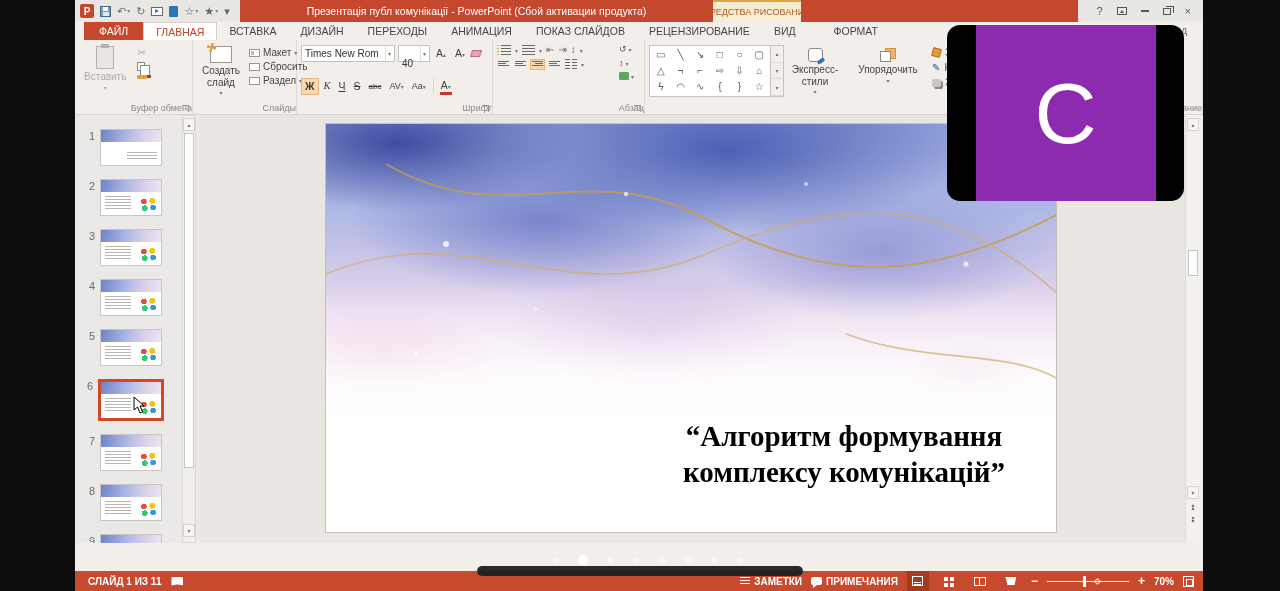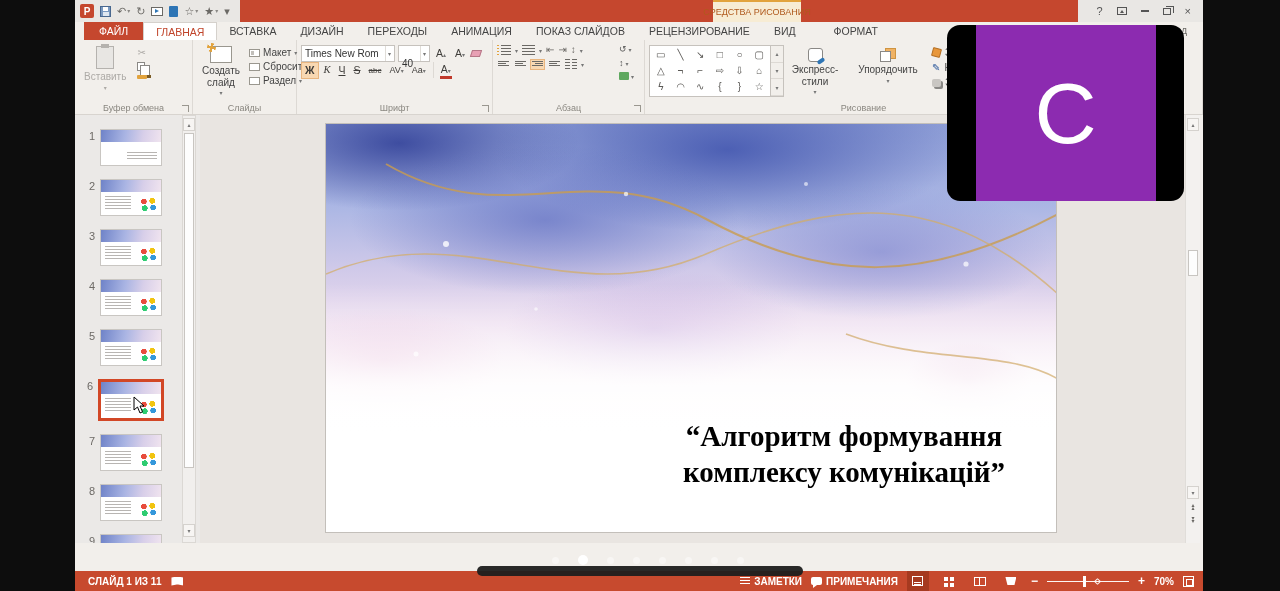--- a/index.html
+++ b/index.html
@@ -47,21 +47,21 @@
   .tab { font-size:10.5px; color:#444; display:flex; align-items:center; padding:0 12px; white-space:nowrap; }
   .tab.file { background:#C5472E; color:#fff; padding:0 15px; }
   .tab.active { background:#fff; color:#C0442A; border:1px solid #D5D1CC; border-bottom:none; }
   .tab.format { margin-left:14px; }
   .signin { position:absolute; right:16px; top:3px; font-size:10px; color:#6b6965; }
 
   
   .ribbon { position:absolute; left:0; top:40px; width:100%; height:75px; background:#F2EFEB;
             border-bottom:1px solid #D8D4CF; display:flex; }
   .rgroup { position:relative; height:74px; border-right:1px solid #DDD9D4; padding:3px 4px 12px 4px; }
-  .rglabel { position:absolute; bottom:1px; left:0; right:0; text-align:center; font-size:9px; color:#8A8780;
+  .rglabel { position:absolute; bottom:1px; left:0; right:0; text-align:right; font-size:9px; color:#8A8780;
              white-space:nowrap; }
   .launcher { position:absolute; bottom:2px; right:3px; width:7px; height:7px; border-left:1px solid #9a978f;
               border-bottom:1px solid #9a978f; transform:rotate(180deg); }
   .bigbtn { display:flex; flex-direction:column; align-items:center; justify-content:flex-start; gap:2px;
             font-size:10px; color:#444; padding:3px 5px; text-align:center; line-height:1.15; }
   .dd { font-size:6px; color:#777; }
   .disabled, .disabled * { color:#ADAAA6 !important; }
 
   
   .g-clip { width:118px; display:flex; }
@@ -79,21 +79,21 @@
   .newslide-i { width:22px; height:17px; border:1px solid #9a978f; background:#fff; position:relative; }
   .newslide-i::before { content:""; position:absolute; left:-4px; top:-4px; width:9px; height:9px;
       background:radial-gradient(circle 2px at 50% 50%, #E2A33D 90%, transparent), 
                  conic-gradient(from 0deg, #E2A33D 0 12%, transparent 12% 25%, #E2A33D 25% 37%, transparent 37% 50%, #E2A33D 50% 62%, transparent 62% 75%, #E2A33D 75% 87%, transparent 87%); border-radius:50%; }
   .slides-col { display:flex; flex-direction:column; gap:3px; margin-left:4px; padding-top:4px; }
   .srow { display:flex; align-items:center; gap:3px; font-size:10px; color:#444; white-space:nowrap; }
   .mini-slide { width:11px; height:8px; border:1px solid #9a978f; background:#fff; display:inline-block; position:relative; }
   .mini-slide.half::after { content:""; position:absolute; left:1px; top:1px; width:3px; height:4px; background:#c2bfba; }
 
   
-  .g-font { width:196px; display:flex; flex-direction:column; gap:0; padding-top:5px; }
+  .g-font { width:196px; display:flex; flex-direction:column; gap:16px; padding-top:5px; }
   .font-row1 { display:flex; align-items:center; gap:3px; }
   .combo { background:#fff; border:1px solid #c6c2bd; height:17px; display:flex; align-items:center;
            font-size:10px; color:#333; padding:0 3px; gap:3px; }
   .combo .dd { border-left:1px solid #e0ddd8; padding-left:2px; height:100%; display:flex; align-items:center; }
   .fbtn { font-size:10.5px; color:#3f3d3a; padding:1px 3px; line-height:1.2; display:inline-flex; align-items:baseline; }
   .font-row2 { display:flex; align-items:center; gap:2px; }
   .fbtn.bold { font-weight:bold; background:#F8D8B2; border:1px solid #E8B57F; }
   .fbtn.ital { font-style:italic; font-family:"Liberation Serif",serif; }
   .fbtn.und  { text-decoration:underline; }
   .fbtn.strike { text-decoration:line-through; }
@@ -268,20 +268,21 @@
         <span class="qbtn">
             <span>☆</span>
             <span class="tiny">▾</span>
           </span>
         <span class="qbtn">
             <span>★</span>
             <span class="tiny">▾</span>
           </span>
         <span class="qbtn tiny">▾</span>
       </div>
+      <div class="tb-title">Презентація публ комунікації -  PowerPoint (Сбой активации продукта)</div>
       <div class="ctx-header">СРЕДСТВА РИСОВАНИЯ</div>
       <div class="winbtns">
         <span class="wb">?</span>
         <span class="wb">
             <span class="ribopt-i"></span>
           </span>
         <span class="wb">
             <span class="min-i"></span>
           </span>
         <span class="wb">

